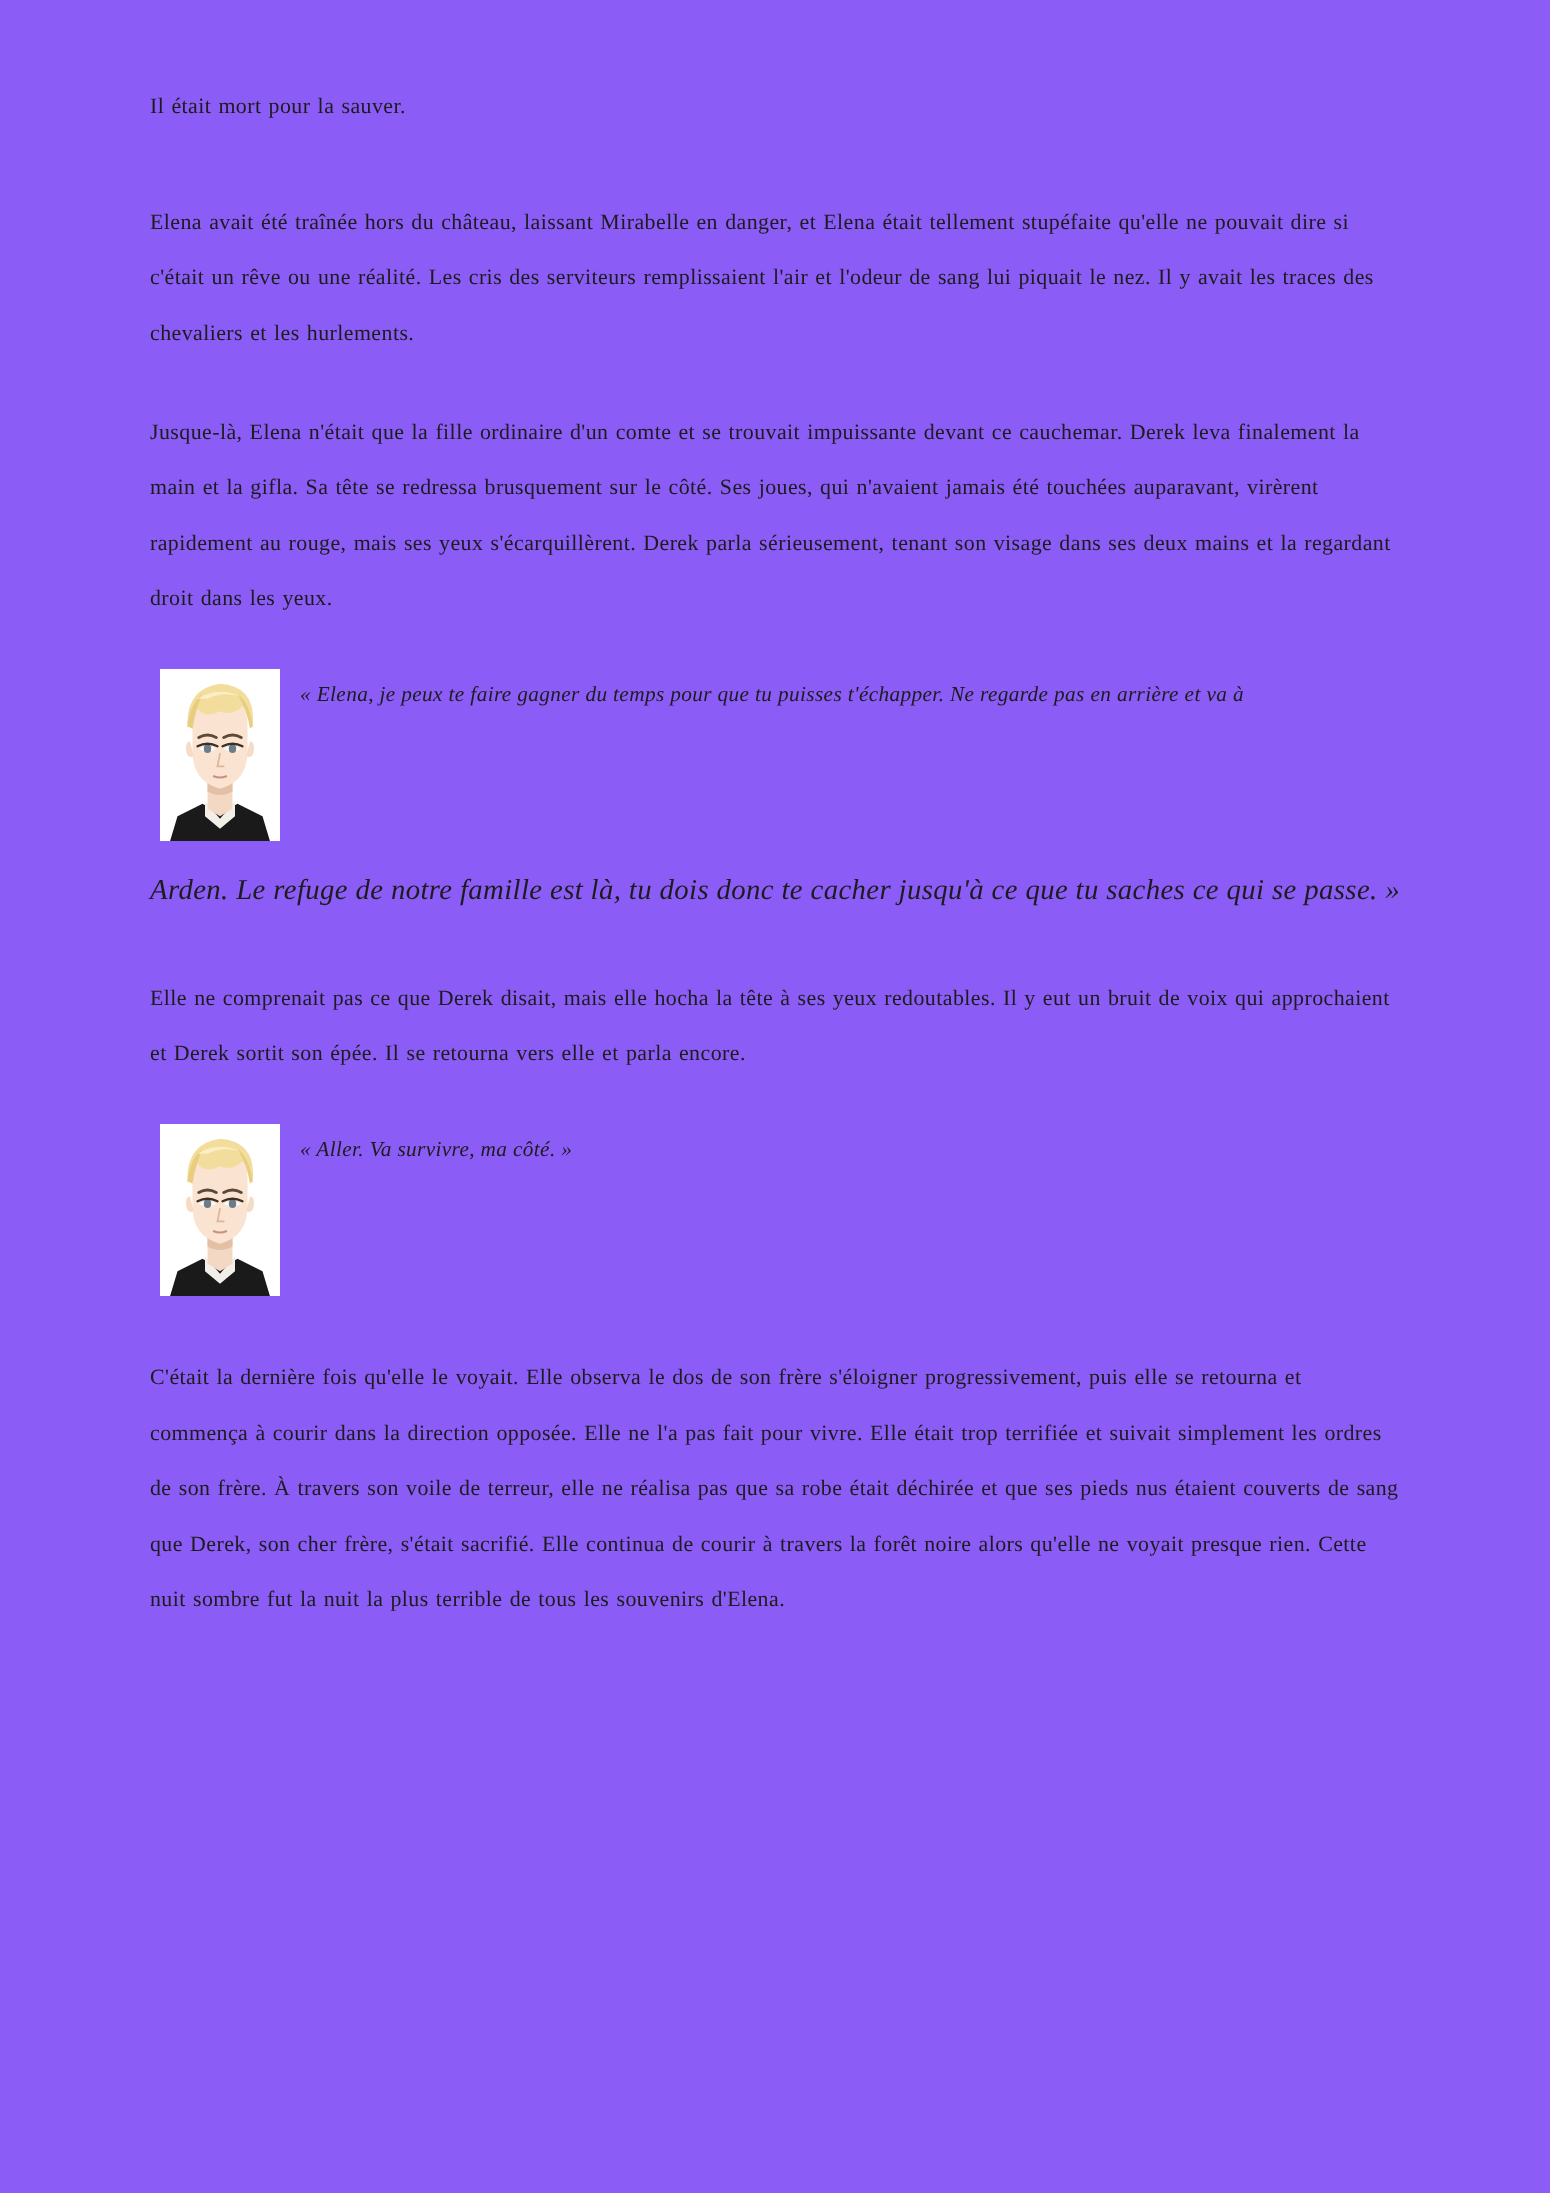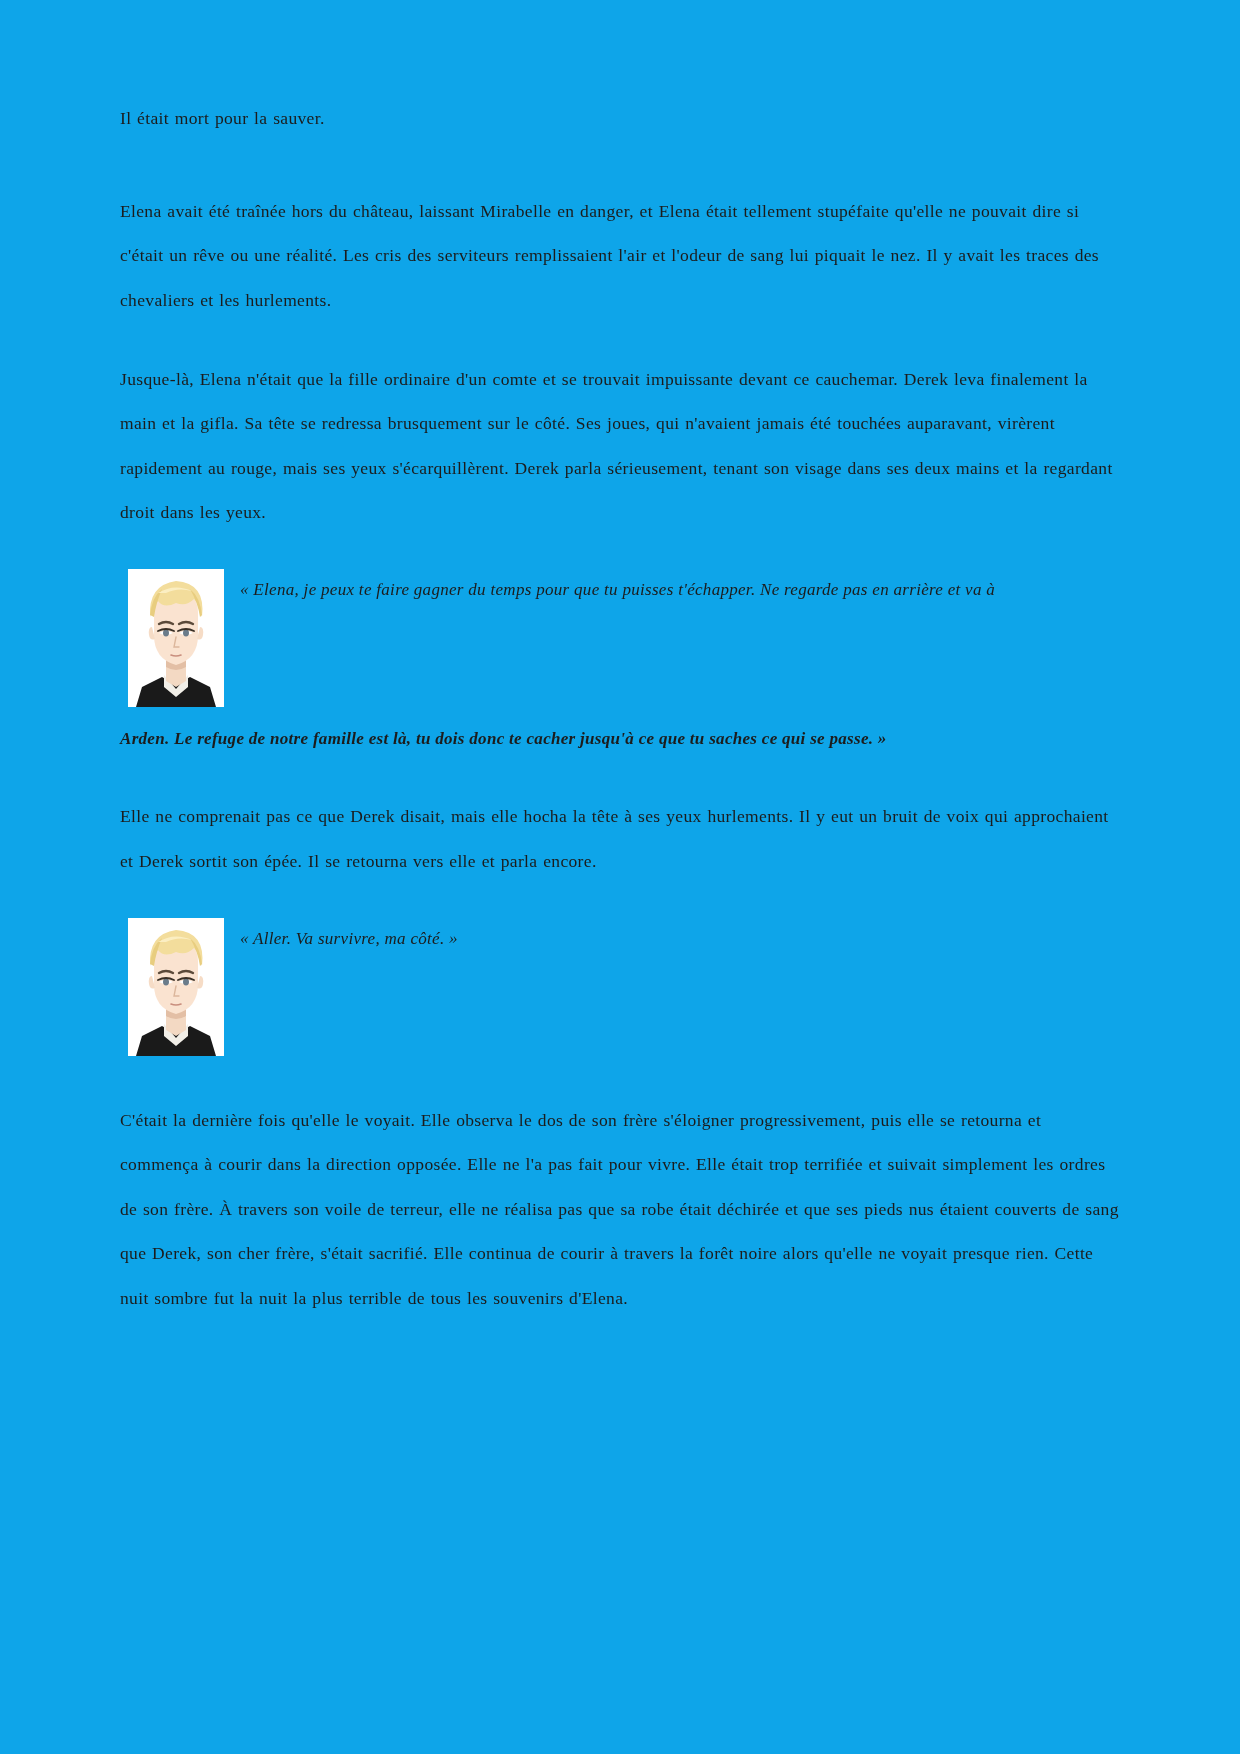--- a/index.html
+++ b/index.html
@@ -4,25 +4,25 @@
 <style>
   html, body {
     margin: 0;
     padding: 0;
     background: #ffffff;
   }
   .page {
     position: relative;
     width: 1240px;
     height: 1754px;
-    background: #0ea5e9;
+    background: #8b5cf6;
     font-family: "Liberation Serif", serif;
     color: #1a1a1a;
     box-sizing: border-box;
-    padding: 96px 72px 60px 72px;
+    padding: 62px 72px 60px 72px;
     overflow: hidden;
   }
   .content {
     width: 1000px;
     margin: 0 auto;
   }
   p.para {
     font-family: "Liberation Serif", serif;
     font-size: 17.5px;
     line-height: 2.55;
@@ -59,27 +59,26 @@
   .dialogue-text {
     font-style: italic;
     font-size: 17px;
     line-height: 2.5;
     letter-spacing: 0.3px;
     color: #1c1c1c;
     padding-bottom: 10px;
   }
   .dialogue-cont {
     font-style: italic;
-    font-size: 17px;
+    font-size: 23px;
     line-height: 2.55;
     letter-spacing: 0.3px;
     color: #1c1c1c;
     margin: 0;
     padding-top: 10px;
-    font-weight: bold;
   }
   .spacer-sm { height: 8px; }
 </style>
 </head>
 <body>
 
 <div class="page">
   <div class="content">
 
     <p class="para first">Il était mort pour la sauver.</p>
@@ -123,21 +122,21 @@
             <path d="M48 68 L46 78 L51 78" stroke="#dcb79c" stroke-width="1.4" fill="none" stroke-linecap="round"></path>
 
             <path d="M43 86 Q48 88 53 86" stroke="#c98f7e" stroke-width="1.6" fill="none" stroke-linecap="round"></path>
           </svg>
         </div>
         <div class="dialogue-text">« Elena, je peux te faire gagner du temps pour que tu puisses t'échapper. Ne regarde pas en arrière et va à</div>
       </div>
       <p class="dialogue-cont">Arden. Le refuge de notre famille est là, tu dois donc te cacher jusqu'à ce que tu saches ce qui se passe. »</p>
     </div>
 
-    <p class="para">Elle ne comprenait pas ce que Derek disait, mais elle hocha la tête à ses yeux hurlements. Il y eut un bruit de voix qui approchaient et Derek sortit son épée. Il se retourna vers elle et parla encore.</p>
+    <p class="para">Elle ne comprenait pas ce que Derek disait, mais elle hocha la tête à ses yeux redoutables. Il y eut un bruit de voix qui approchaient et Derek sortit son épée. Il se retourna vers elle et parla encore.</p>
 
     <div class="dialogue-block">
       <div class="dialogue-row">
         <div class="avatar">
           <svg viewBox="0 0 96 138" xmlns="http://www.w3.org/2000/svg" aria-hidden="true">
             <rect x="0" y="0" width="96" height="138" fill="#ffffff"></rect>
             <path d="M8 138 L14 118 L34 108 L48 116 L62 108 L82 118 L88 138 Z" fill="#1a1a1a"></path>
             <path d="M36 106 L48 120 L60 106 L60 118 L48 128 L36 118 Z" fill="#f2efe8"></path>
             <path d="M38 90 L58 90 L58 112 L48 118 L38 112 Z" fill="#f3d9c3"></path>
             <path d="M38 90 L58 90 L58 98 Q48 104 38 98 Z" fill="#e3bfa5"></path>

